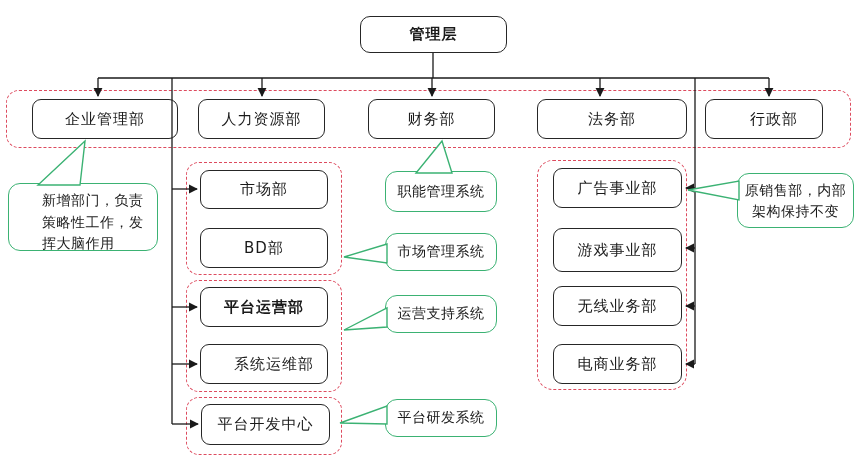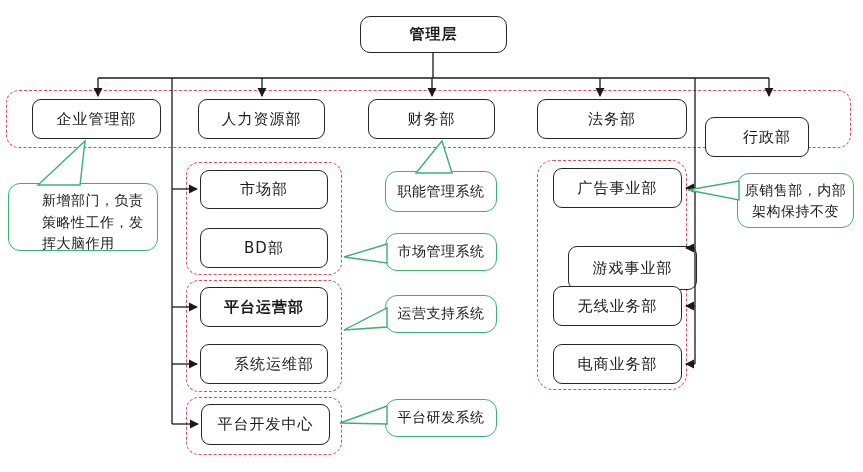--- a/index.html
+++ b/index.html
@@ -37,34 +37,34 @@
 <div class="stage">
 
   <div class="group" style="left:6px; top:90px; width:845px; height:58px;"></div>
   <div class="group" style="left:186px; top:162px; width:156px; height:113px;"></div>
   <div class="group" style="left:186px; top:280px; width:156px; height:112px;"></div>
   <div class="group" style="left:186px; top:397px; width:156px; height:58px;"></div>
   <div class="group" style="left:537px; top:160px; width:150px; height:230px; border-radius:16px;"></div>
 
   <div class="node root" style="left:360px; top:16px; width:147px; height:37px;">管理层</div>
 
-  <div class="node" style="left:32px; top:99px; width:129px; height:40px;text-align:right;">企业管理部</div>
+  <div class="node" style="left:32px; top:99px; width:146px; height:40px;text-align:right;">企业管理部</div>
   <div class="node" style="left:198px; top:99px; width:127px; height:40px;">人力资源部</div>
   <div class="node" style="left:368px; top:99px; width:127px; height:40px;">财务部</div>
   <div class="node" style="left:537px; top:99px; width:150px; height:40px;">法务部</div>
-  <div class="node" style="left:705px; top:117px; width:104px; height:40px;padding-left:20px;">行政部</div>
+  <div class="node" style="left:705px; top:99px; width:118px; height:40px;padding-left:20px;">行政部</div>
 
   <div class="node" style="left:200px; top:170px; width:128px; height:39px;text-align:center;">市场部</div>
   <div class="node" style="left:200px; top:228px; width:128px; height:40px;">BD部</div>
   <div class="node" style="left:200px; top:287px; width:128px; height:40px;font-weight:bold;">平台运营部</div>
   <div class="node" style="left:200px; top:344px; width:128px; height:40px;padding-left:20px;">系统运维部</div>
   <div class="node" style="left:201px; top:404px; width:129px; height:41px;">平台开发中心</div>
 
   <div class="node" style="left:553px; top:168px; width:129px; height:40px;">广告事业部</div>
-  <div class="node" style="left:568px; top:228px; width:129px; height:44px;margin-top:18px;">游戏事业部</div>
+  <div class="node" style="left:553px; top:228px; width:129px; height:44px;">游戏事业部</div>
   <div class="node" style="left:553px; top:286px; width:129px; height:40px;">无线业务部</div>
   <div class="node" style="left:553px; top:344px; width:129px; height:40px;">电商业务部</div>
 
   <div class="callout note-left" style="left:8px; top:183px; width:150px; height:68px;padding-left:33px;">新增部门，负责策略性工作，发挥大脑作用</div>
   <div class="callout" style="left:385px; top:171px; width:112px; height:41px;">职能管理系统</div>
   <div class="callout" style="left:385px; top:233px; width:112px; height:38px;">市场管理系统</div>
   <div class="callout" style="left:385px; top:295px; width:112px; height:38px;">运营支持系统</div>
   <div class="callout" style="left:385px; top:399px; width:112px; height:38px;">平台研发系统</div>
   <div class="callout note-right" style="left:737px; top:173px; width:117px; height:55px;">原销售部，内部架构保持不变</div>
 

